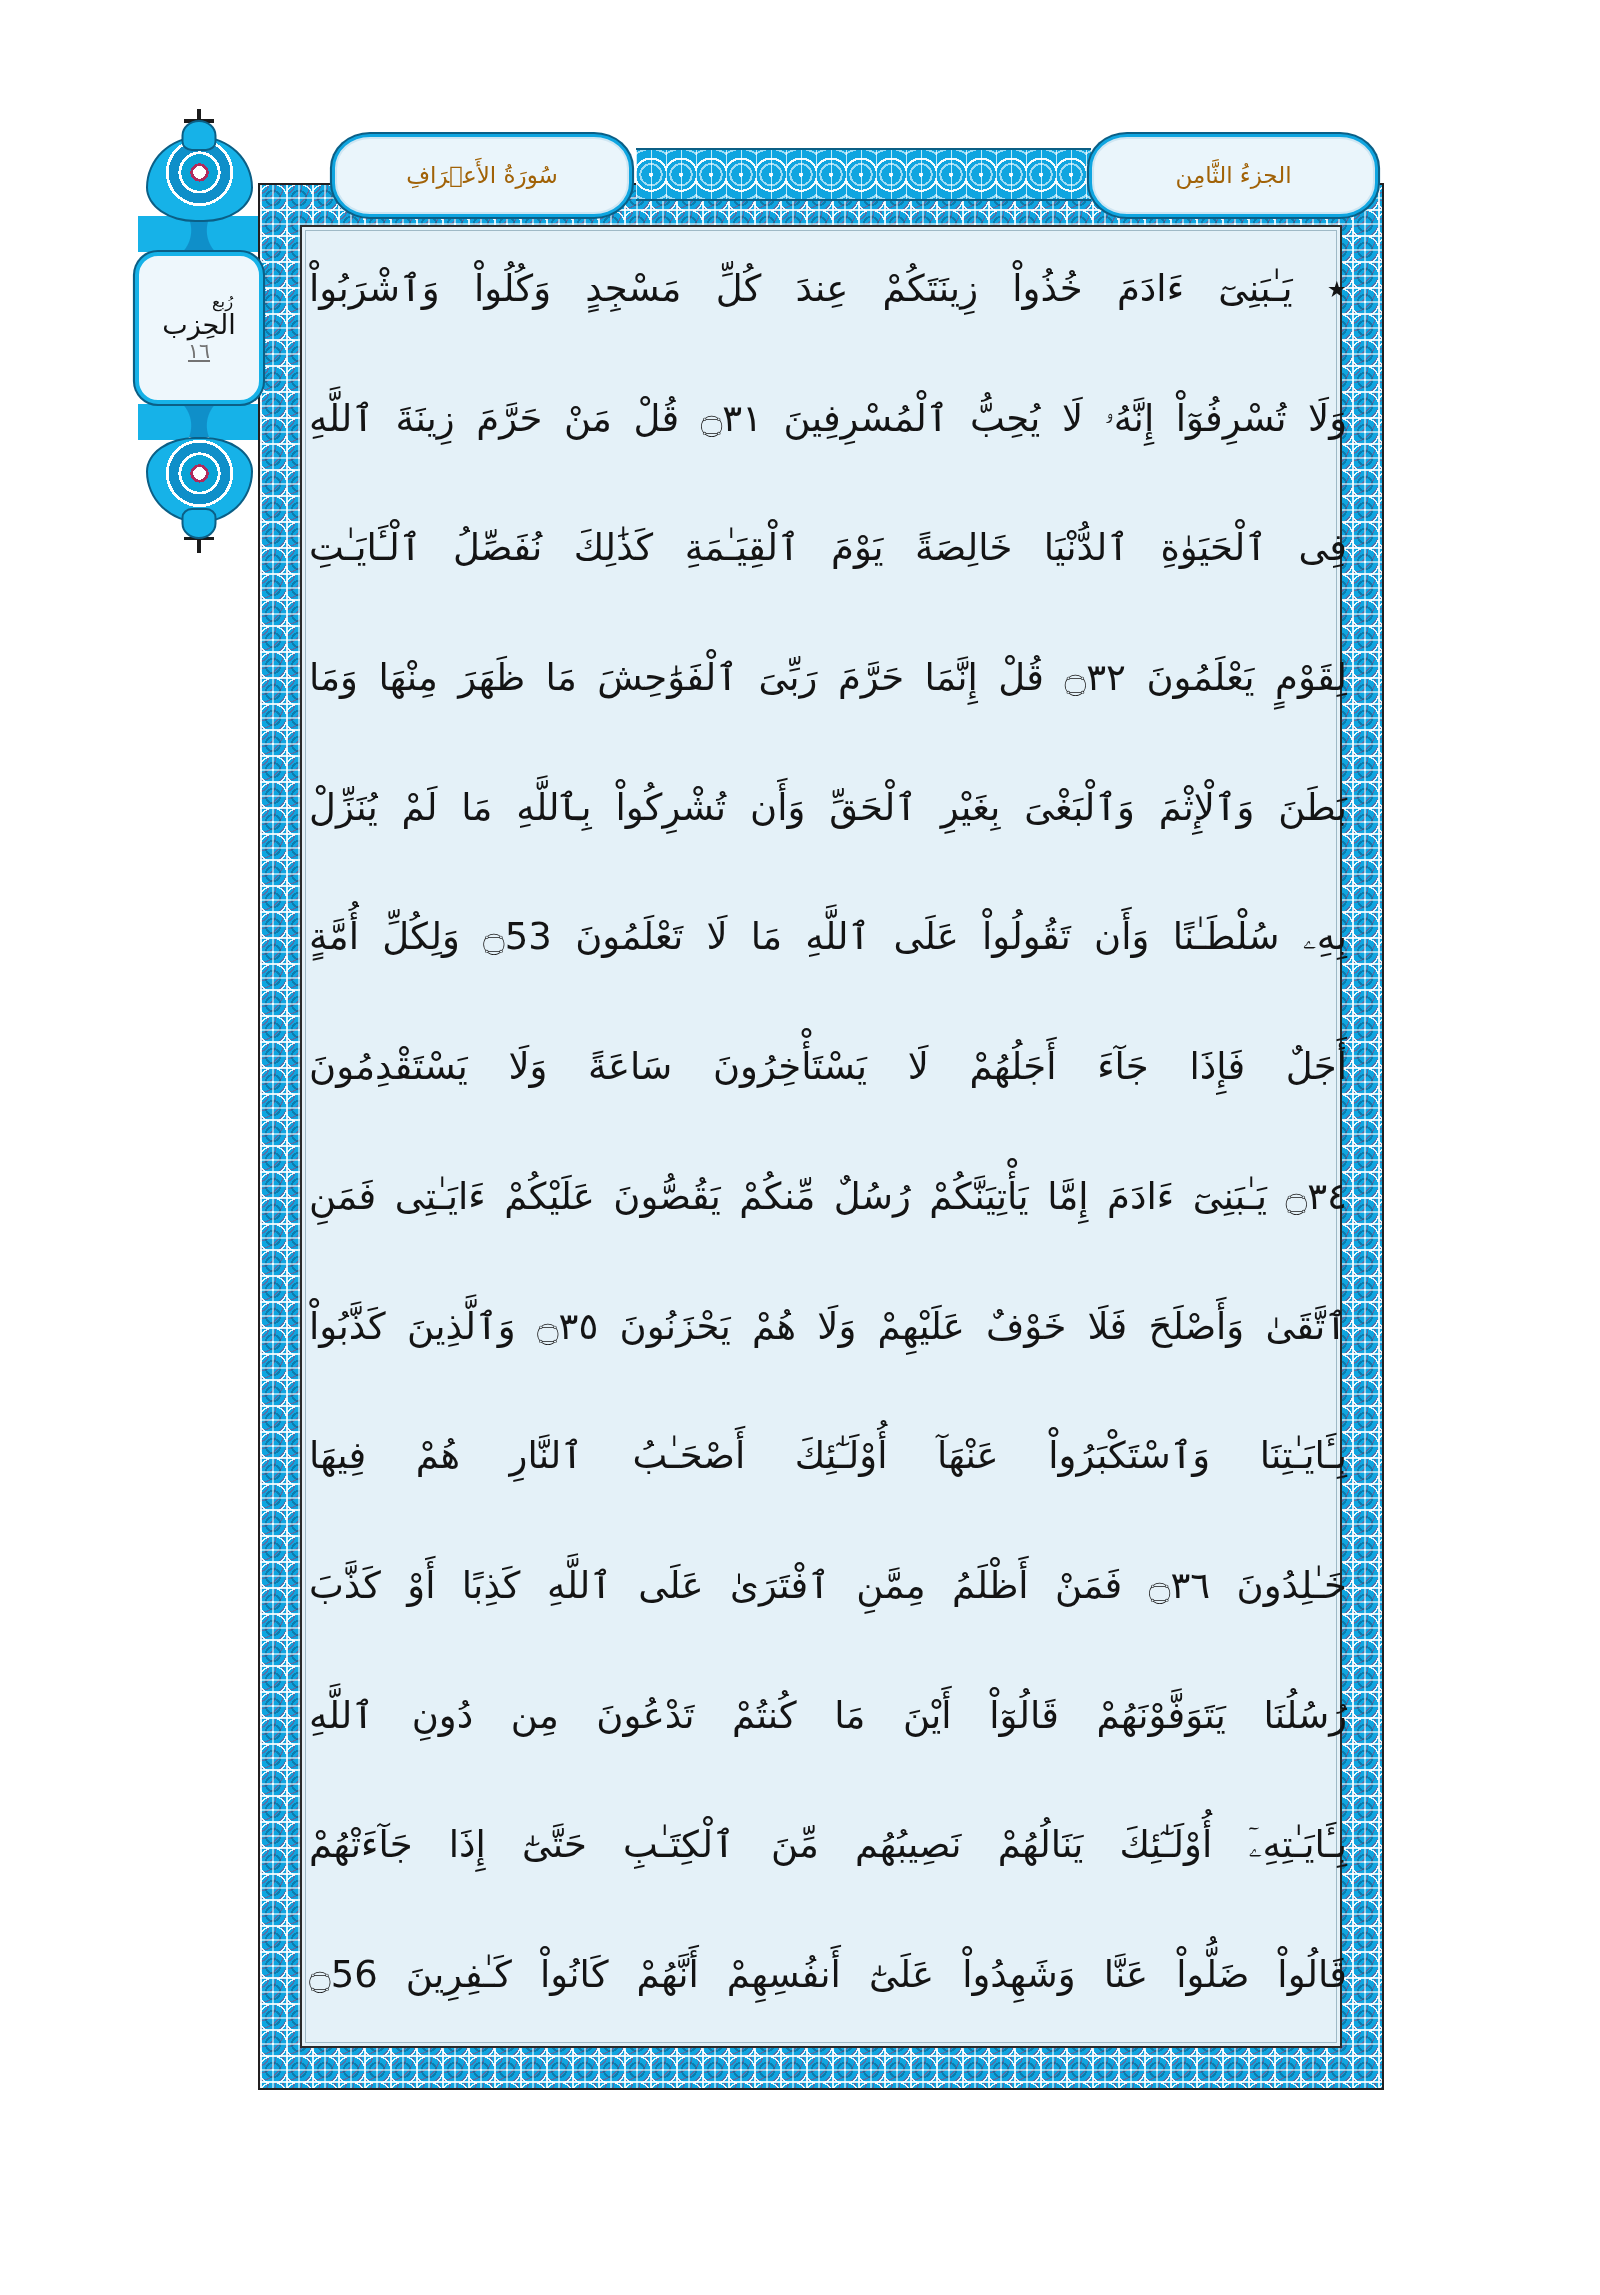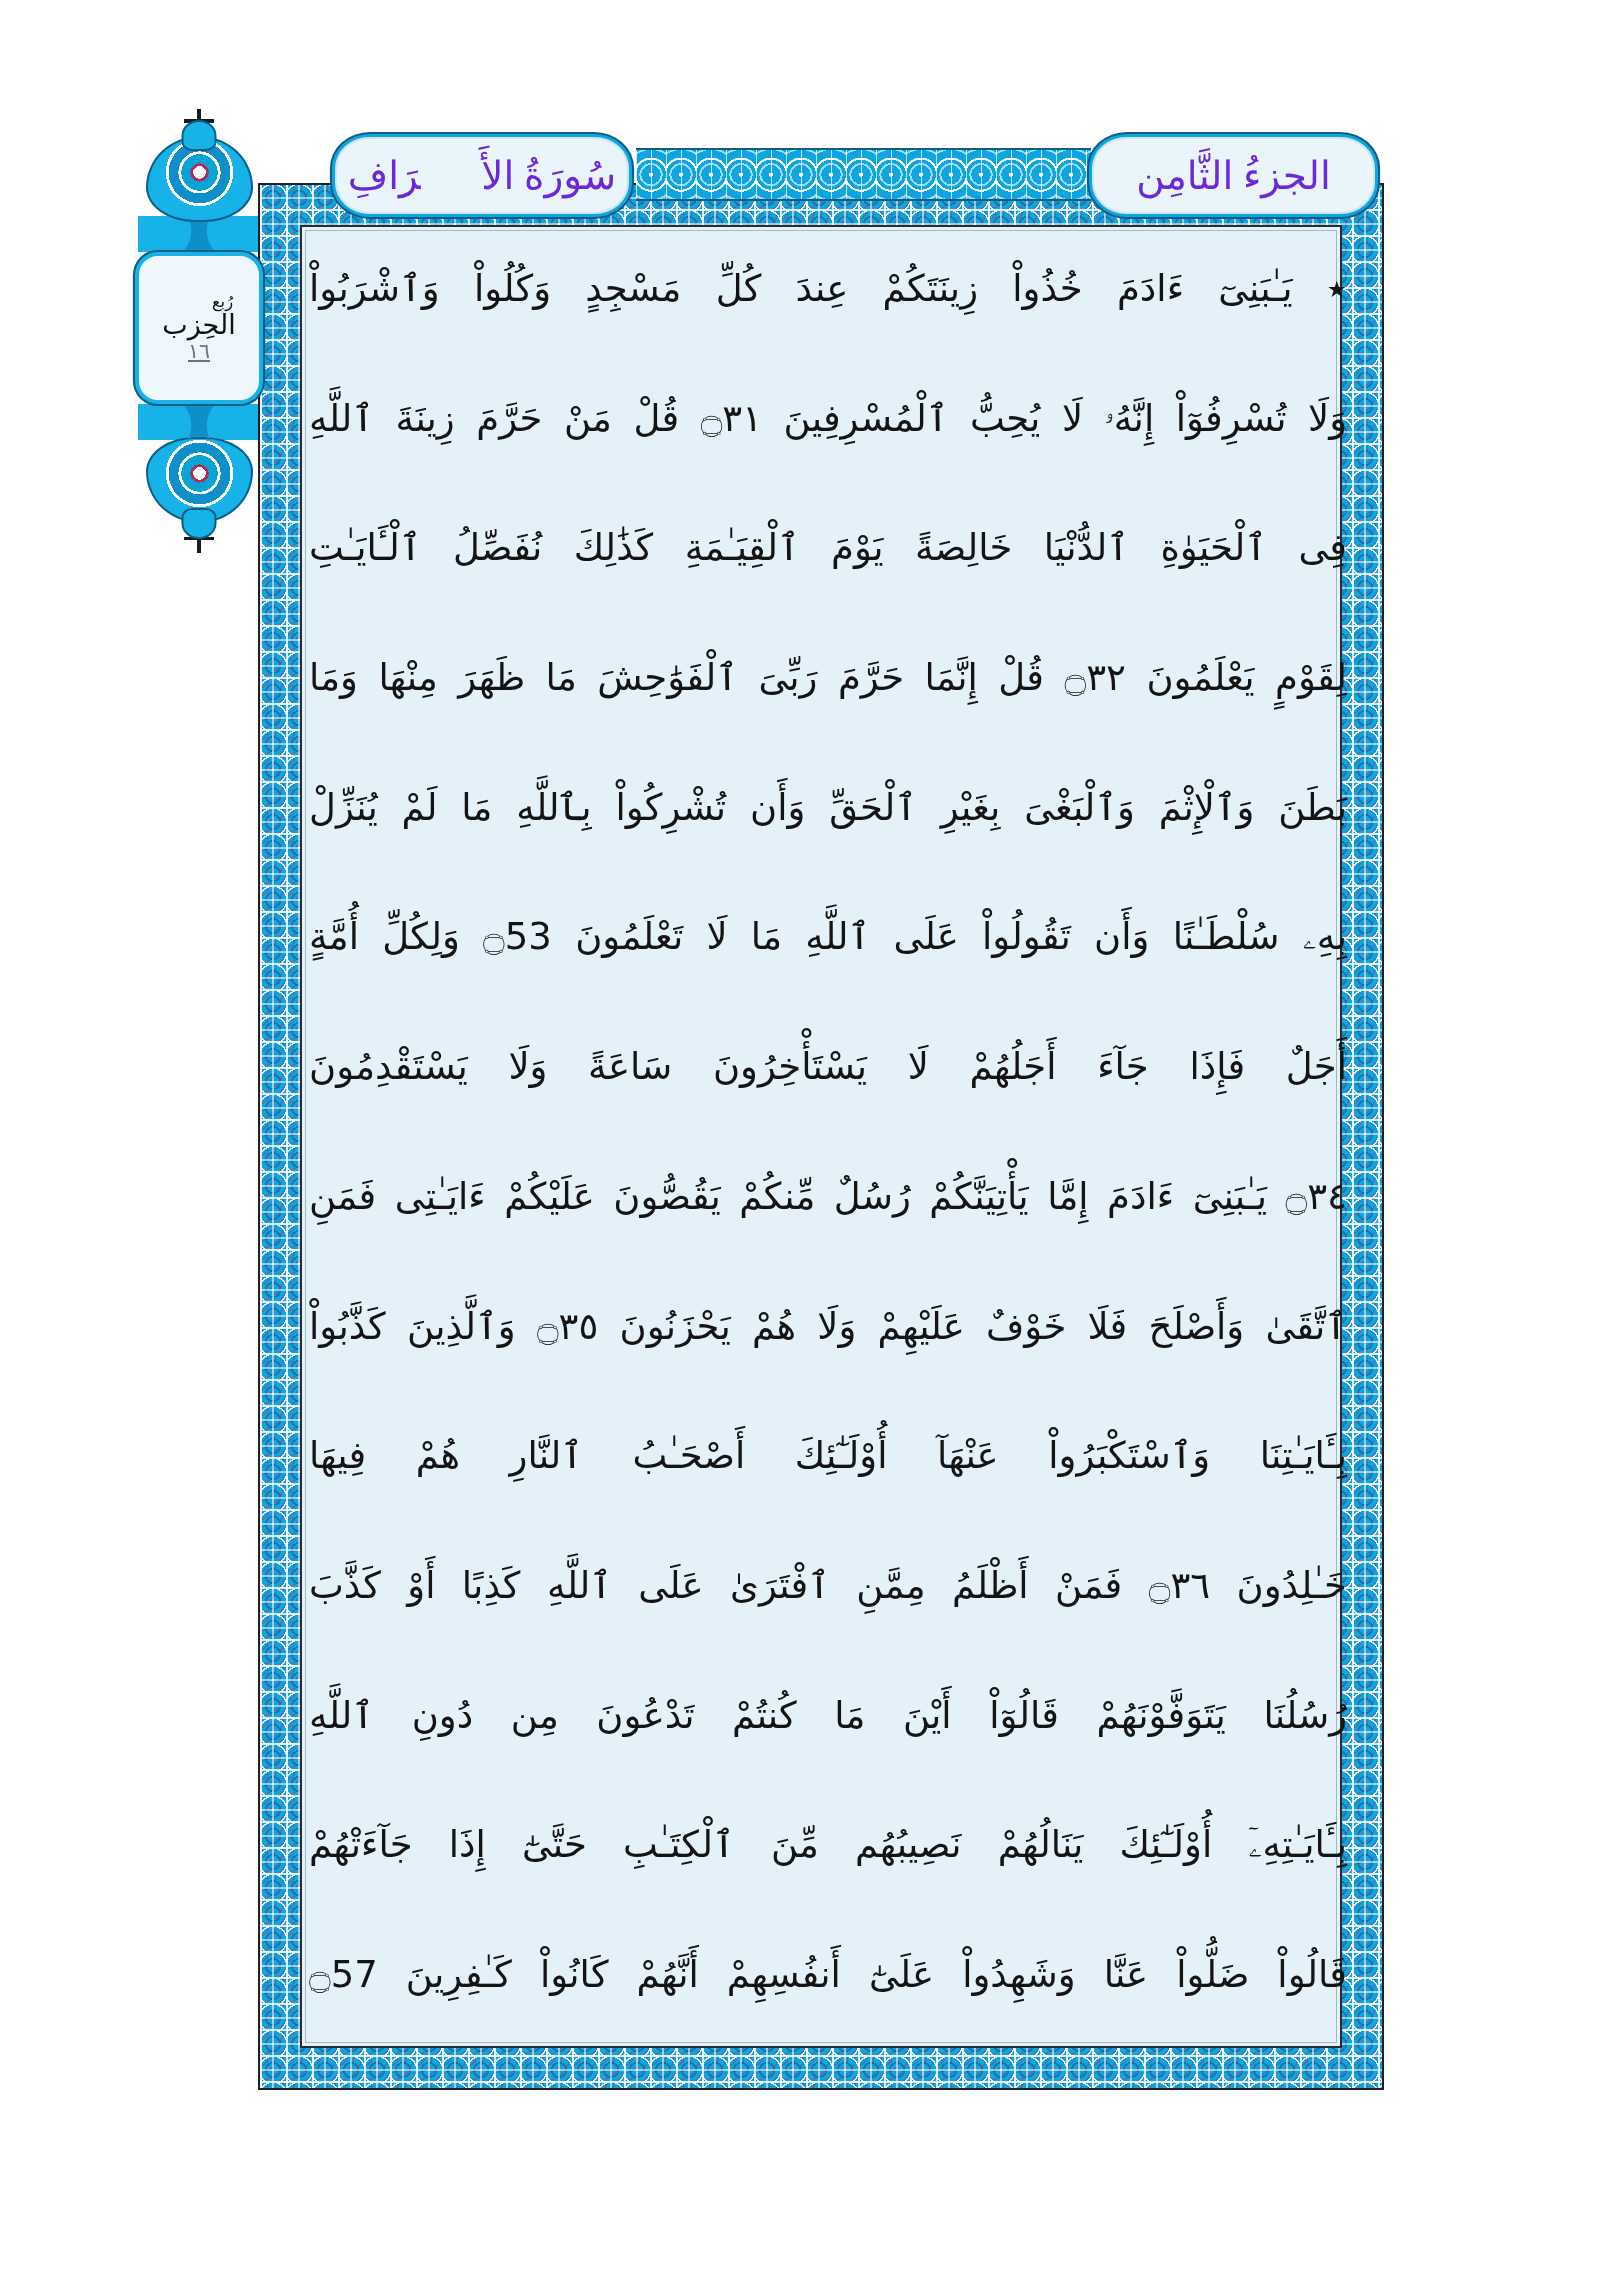--- a/index.html
+++ b/index.html
@@ -120,24 +120,23 @@
     background:#eaf5fb;
     border:3.4px solid #0fa5e0;
     border-radius:38px / 34px;
     box-shadow:0 0 0 2.1px #0b5f86, inset 0 0 0 2.1px #cfe6f2;
     display:flex;align-items:center;justify-content:center;
     z-index:6;
   }
   #cartouche-juz{left:1089px;width:283px;}
   #cartouche-surah{left:332px;width:294px;}
   .cartouche span{
-    font-size:39px;color:#6d28d9;line-height:1;
+    font-size:23px;color:#a16207;line-height:1;
     white-space:nowrap;
     direction:rtl;
-    font-family:Liberation Serif, serif;
   }
 
   
   #header-strip{
     position:absolute;left:636px;top:148px;width:455px;height:49px;
     background-color:#0fa5e0;
     background-image:
       repeating-radial-gradient(circle at 15px 24.6px,
          rgba(255,255,255,.95) 0 2.1px, transparent 2.1px 9.6px,
          rgba(255,255,255,.6) 9.6px 11.6px, transparent 11.6px 15px),
@@ -227,18 +226,18 @@
     <div class="ayah-line">لِقَوْمٍ يَعْلَمُونَ ۝٣٢ قُلْ إِنَّمَا حَرَّمَ رَبِّىَ ٱلْفَوَٰحِشَ مَا ظَهَرَ مِنْهَا وَمَا</div>
     <div class="ayah-line">بَطَنَ وَٱلْإِثْمَ وَٱلْبَغْىَ بِغَيْرِ ٱلْحَقِّ وَأَن تُشْرِكُواْ بِٱللَّهِ مَا لَمْ يُنَزِّلْ</div>
     <div class="ayah-line">بِهِۦ سُلْطَـٰنًا وَأَن تَقُولُواْ عَلَى ٱللَّهِ مَا لَا تَعْلَمُونَ ۝53 وَلِكُلِّ أُمَّةٍ</div>
     <div class="ayah-line">أَجَلٌ فَإِذَا جَآءَ أَجَلُهُمْ لَا يَسْتَأْخِرُونَ سَاعَةً وَلَا يَسْتَقْدِمُونَ</div>
     <div class="ayah-line">۝٣٤ يَـٰبَنِىٓ ءَادَمَ إِمَّا يَأْتِيَنَّكُمْ رُسُلٌ مِّنكُمْ يَقُصُّونَ عَلَيْكُمْ ءَايَـٰتِى فَمَنِ</div>
     <div class="ayah-line">ٱتَّقَىٰ وَأَصْلَحَ فَلَا خَوْفٌ عَلَيْهِمْ وَلَا هُمْ يَحْزَنُونَ ۝٣٥ وَٱلَّذِينَ كَذَّبُواْ</div>
     <div class="ayah-line">بِـَٔايَـٰتِنَا وَٱسْتَكْبَرُواْ عَنْهَآ أُوْلَـٰٓئِكَ أَصْحَـٰبُ ٱلنَّارِ هُمْ فِيهَا</div>
     <div class="ayah-line">خَـٰلِدُونَ ۝٣٦ فَمَنْ أَظْلَمُ مِمَّنِ ٱفْتَرَىٰ عَلَى ٱللَّهِ كَذِبًا أَوْ كَذَّبَ</div>
     <div class="ayah-line">رُسُلُنَا يَتَوَفَّوْنَهُمْ قَالُوٓاْ أَيْنَ مَا كُنتُمْ تَدْعُونَ مِن دُونِ ٱللَّهِ</div>
     <div class="ayah-line">بِـَٔايَـٰتِهِۦٓ أُوْلَـٰٓئِكَ يَنَالُهُمْ نَصِيبُهُم مِّنَ ٱلْكِتَـٰبِ حَتَّىٰٓ إِذَا جَآءَتْهُمْ</div>
-    <div class="ayah-line">قَالُواْ ضَلُّواْ عَنَّا وَشَهِدُواْ عَلَىٰٓ أَنفُسِهِمْ أَنَّهُمْ كَانُواْ كَـٰفِرِينَ ۝57</div>
+    <div class="ayah-line">قَالُواْ ضَلُّواْ عَنَّا وَشَهِدُواْ عَلَىٰٓ أَنفُسِهِمْ أَنَّهُمْ كَانُواْ كَـٰفِرِينَ ۝56</div>
   </div>
 
 
 </div>
 
 
 </body></html>

